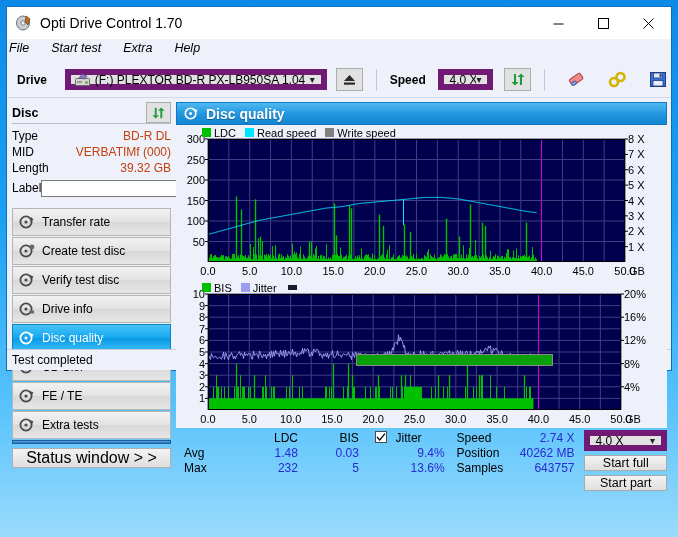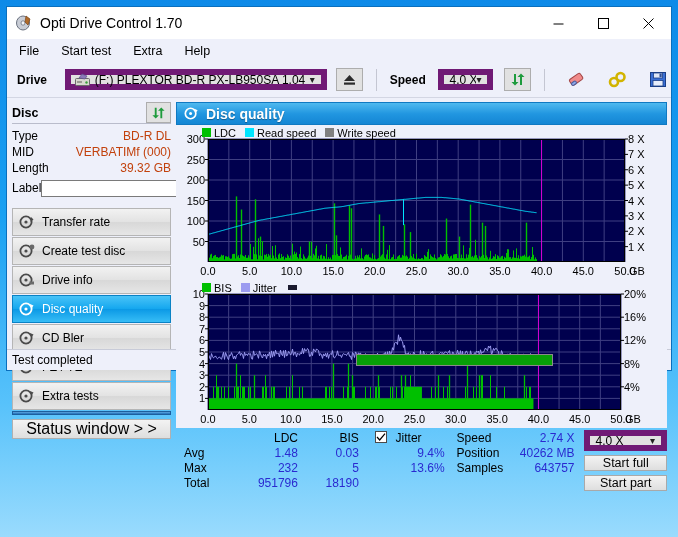--- a/index.html
+++ b/index.html
@@ -16,21 +16,21 @@
     display:flex;flex-direction:column;
   }
   
   .titlebar{height:32px;background:#ffffff;display:flex;align-items:center;flex:none;}
   .titlebar .ico{width:18px;height:18px;margin-left:8px;margin-right:7px;position:relative;flex:none;}
   .titlebar .ico svg{display:block;}
   .titlebar .txt{font-size:14px;color:#000;font-weight:400;}
   .tbtns{margin-left:auto;display:flex;height:32px;}
   .tbtn{width:45px;height:32px;display:flex;align-items:center;justify-content:center;background:#fff;}
   
-  .menubar{height:23px;background:#eef0fa;display:flex;align-items:center;padding-left:10px;flex:none;}
+  .menubar{height:23px;background:#eef0fa;display:flex;align-items:flex-start;flex:none;font-style:italic;}
   .menubar div{font-size:12.5px;color:#000;margin-right:18px;padding:2px 2px;}
   
   .toolbar{height:35px;background:#eef0fa;display:flex;align-items:center;flex:none;
            border-bottom:1px solid #d3d6e3;padding-left:10px;justify-content:space-between;}
   .lbl{font-weight:bold;font-size:12px;color:#000;}
   .combo{
     background:#e1e1e1;border:6px solid #701a75;height:21px;display:flex;align-items:center;
     box-sizing:border-box;position:relative;font-size:12px;color:#000;
   }
   .combo .cv{padding-left:5px;white-space:nowrap;overflow:hidden;}
@@ -256,20 +256,30 @@
         </div>
         <div class="navitem">
           <span class="nico">
             <svg width="16" height="16" viewBox="0 0 16 16">
                 <circle cx="7" cy="8" r="5.6" fill="none" stroke="#4a4a4a" stroke-width="1.8"></circle>
                 <circle cx="7" cy="8" r="1.6" fill="#4a4a4a"></circle>
                 <circle cx="13" cy="4" r="2.4" fill="#6a6a6a"></circle>
               </svg>
           </span>
           <span>Create test disc</span>
+        </div>
+        <div class="navitem">
+          <span class="nico">
+            <svg width="16" height="16" viewBox="0 0 16 16">
+                <circle cx="7" cy="8" r="5.6" fill="none" stroke="#4a4a4a" stroke-width="1.8"></circle>
+                <circle cx="7" cy="8" r="1.6" fill="#4a4a4a"></circle>
+                <path d="M11 3 L14.5 4.5 L12.5 7.5 Z" fill="#4a4a4a"></path>
+              </svg>
+          </span>
+          <span>Verify test disc</span>
         </div>
         <div class="navitem">
           <span class="nico">
             <svg width="16" height="16" viewBox="0 0 16 16">
                 <circle cx="7" cy="8" r="5.6" fill="none" stroke="#4a4a4a" stroke-width="1.8"></circle>
                 <circle cx="7" cy="8" r="1.6" fill="#4a4a4a"></circle>
                 <rect x="10.5" y="9.5" width="4.5" height="3" fill="#6a6a6a"></rect>
               </svg>
           </span>
           <span>Drive info</span>
@@ -964,25 +974,20 @@
           <tr>
             <td>Avg</td>
             <td class="num">1.48</td>
             <td class="num">0.03</td>
           </tr>
           <tr>
             <td>Max</td>
             <td class="num">232</td>
             <td class="num">5</td>
           </tr>
-          <tr>
-            <td>Total</td>
-            <td class="num">951796</td>
-            <td class="num">18190</td>
-          </tr>
         </tbody>
           </table>
 
         <table class="statstbl" style="margin-left:16px;border-spacing:0;">
           <tbody>
               <tr>
             <td style="width:18px;">
               <span class="chk">
                 <svg width="10" height="10" viewBox="0 0 10 10">
                       <path d="M1 5 L3.7 8 L9 1.6" fill="none" stroke="#000" stroke-width="1.2"></path>

